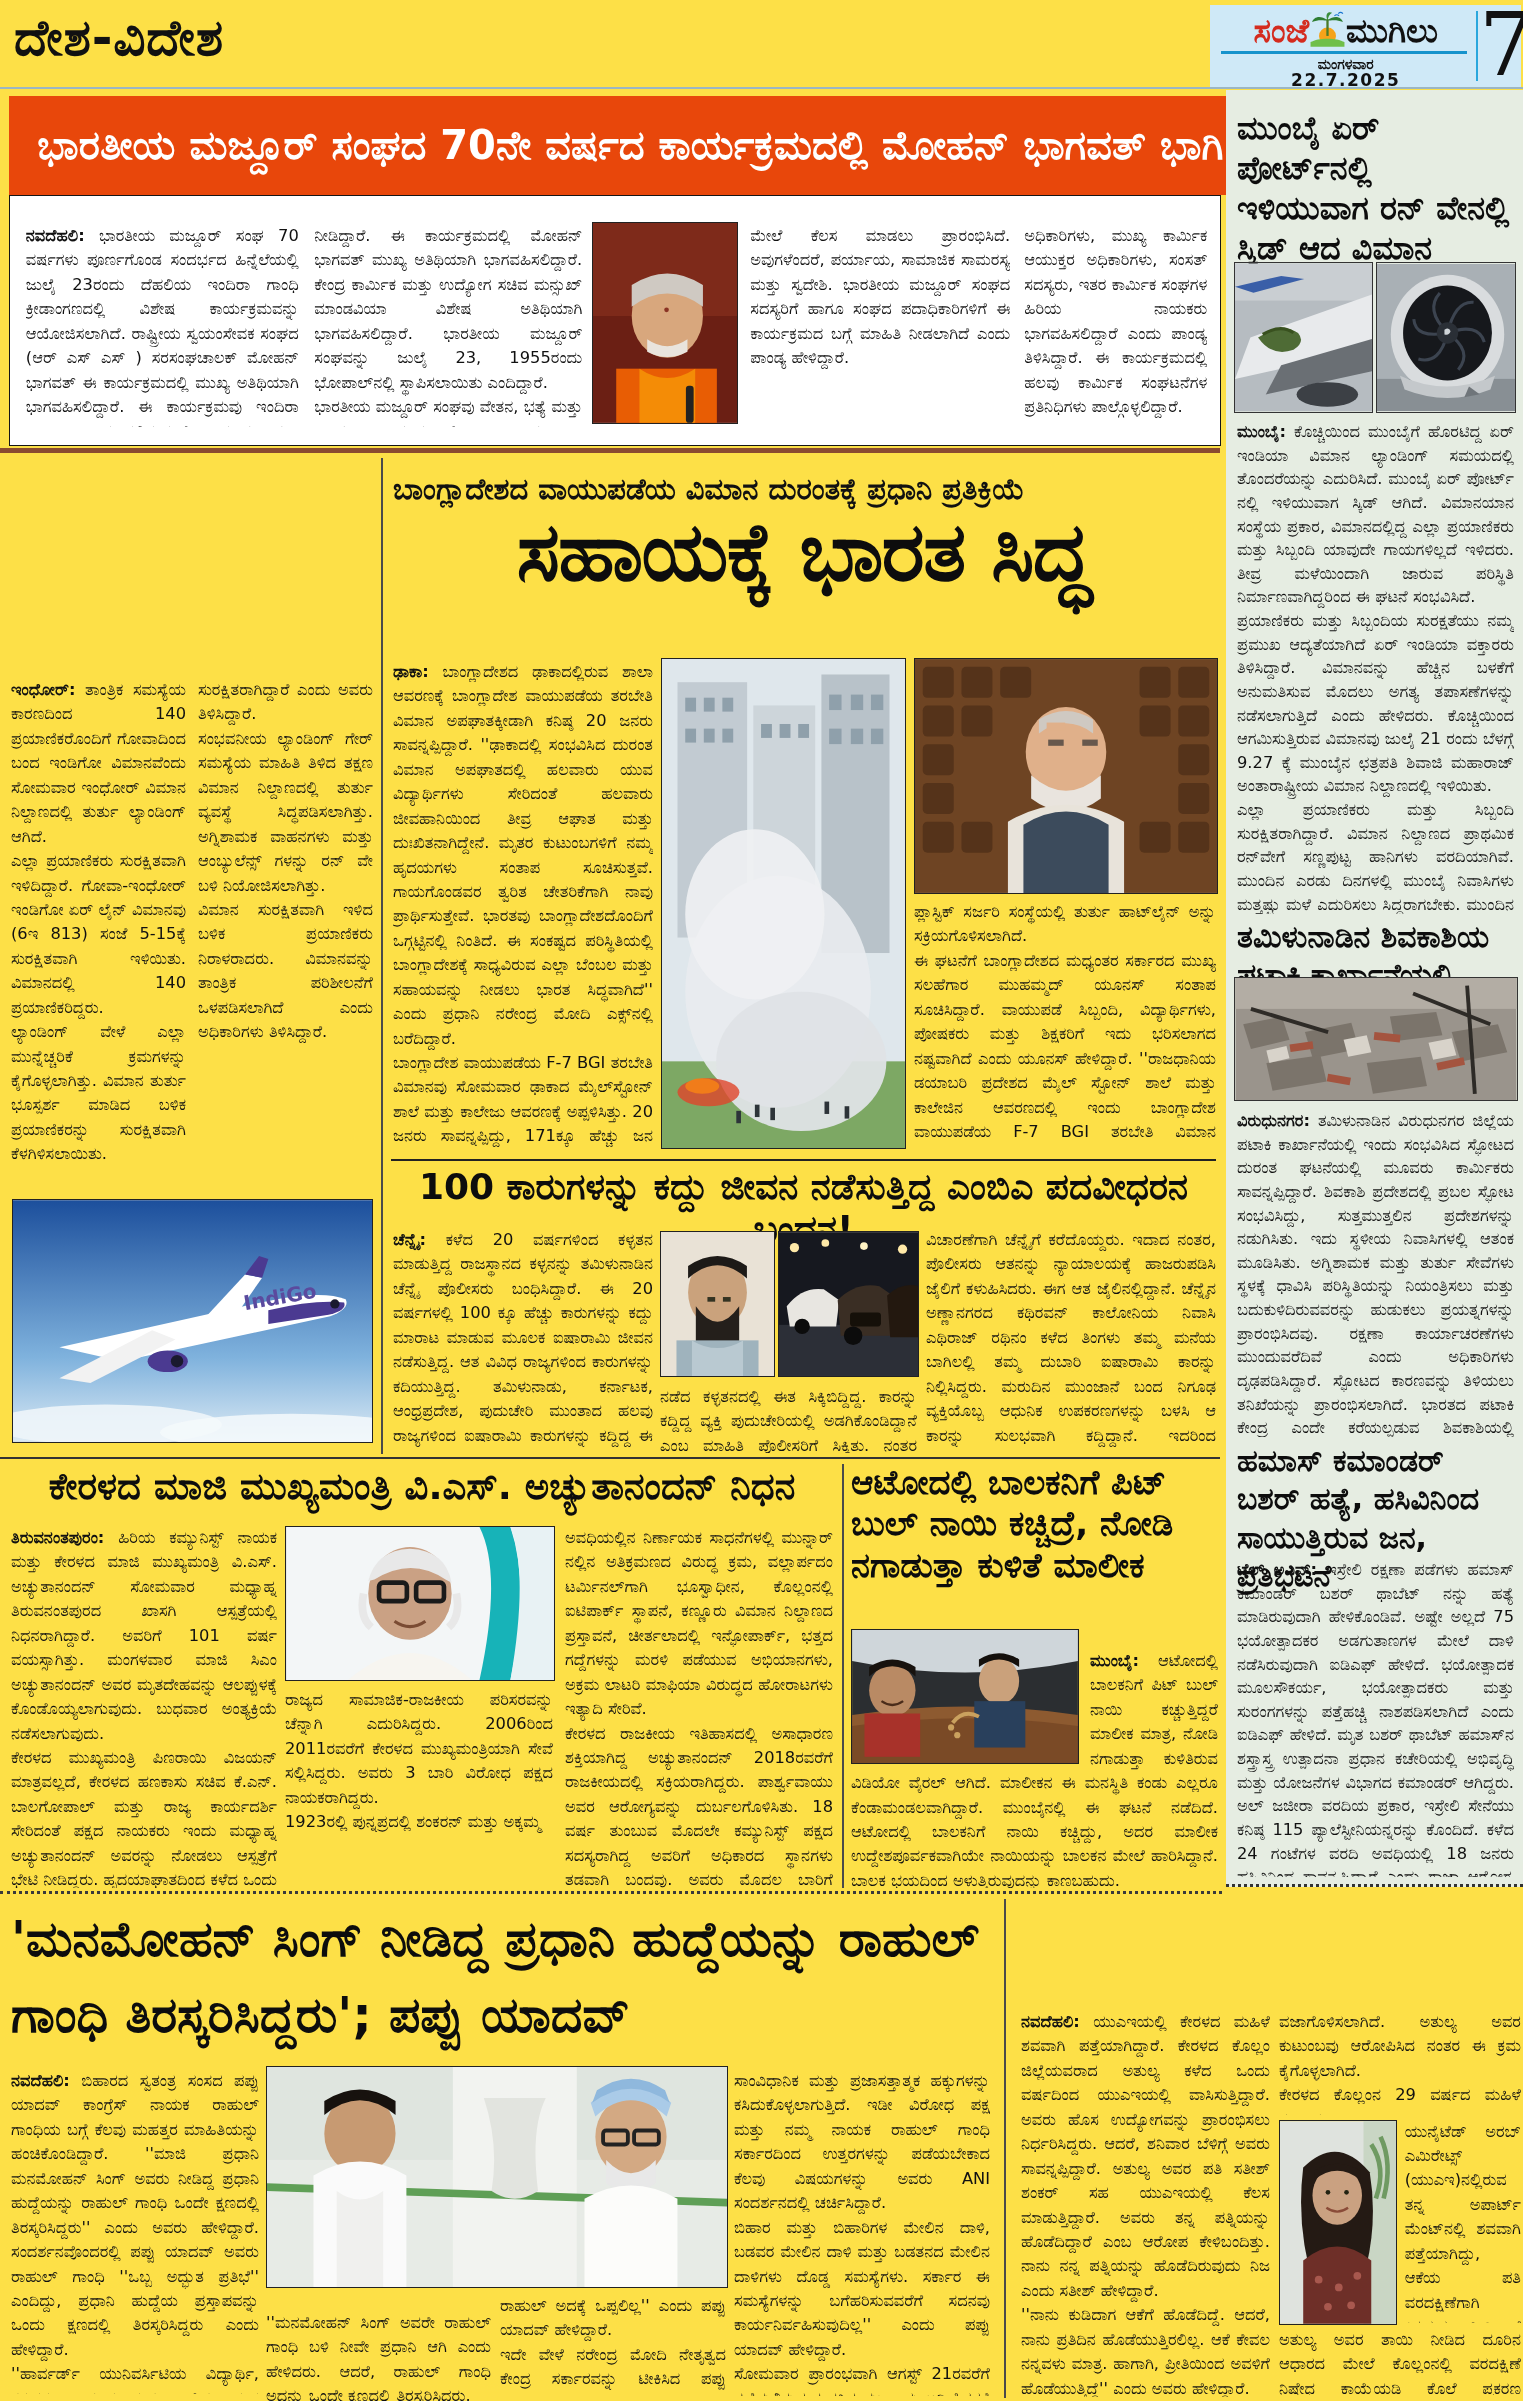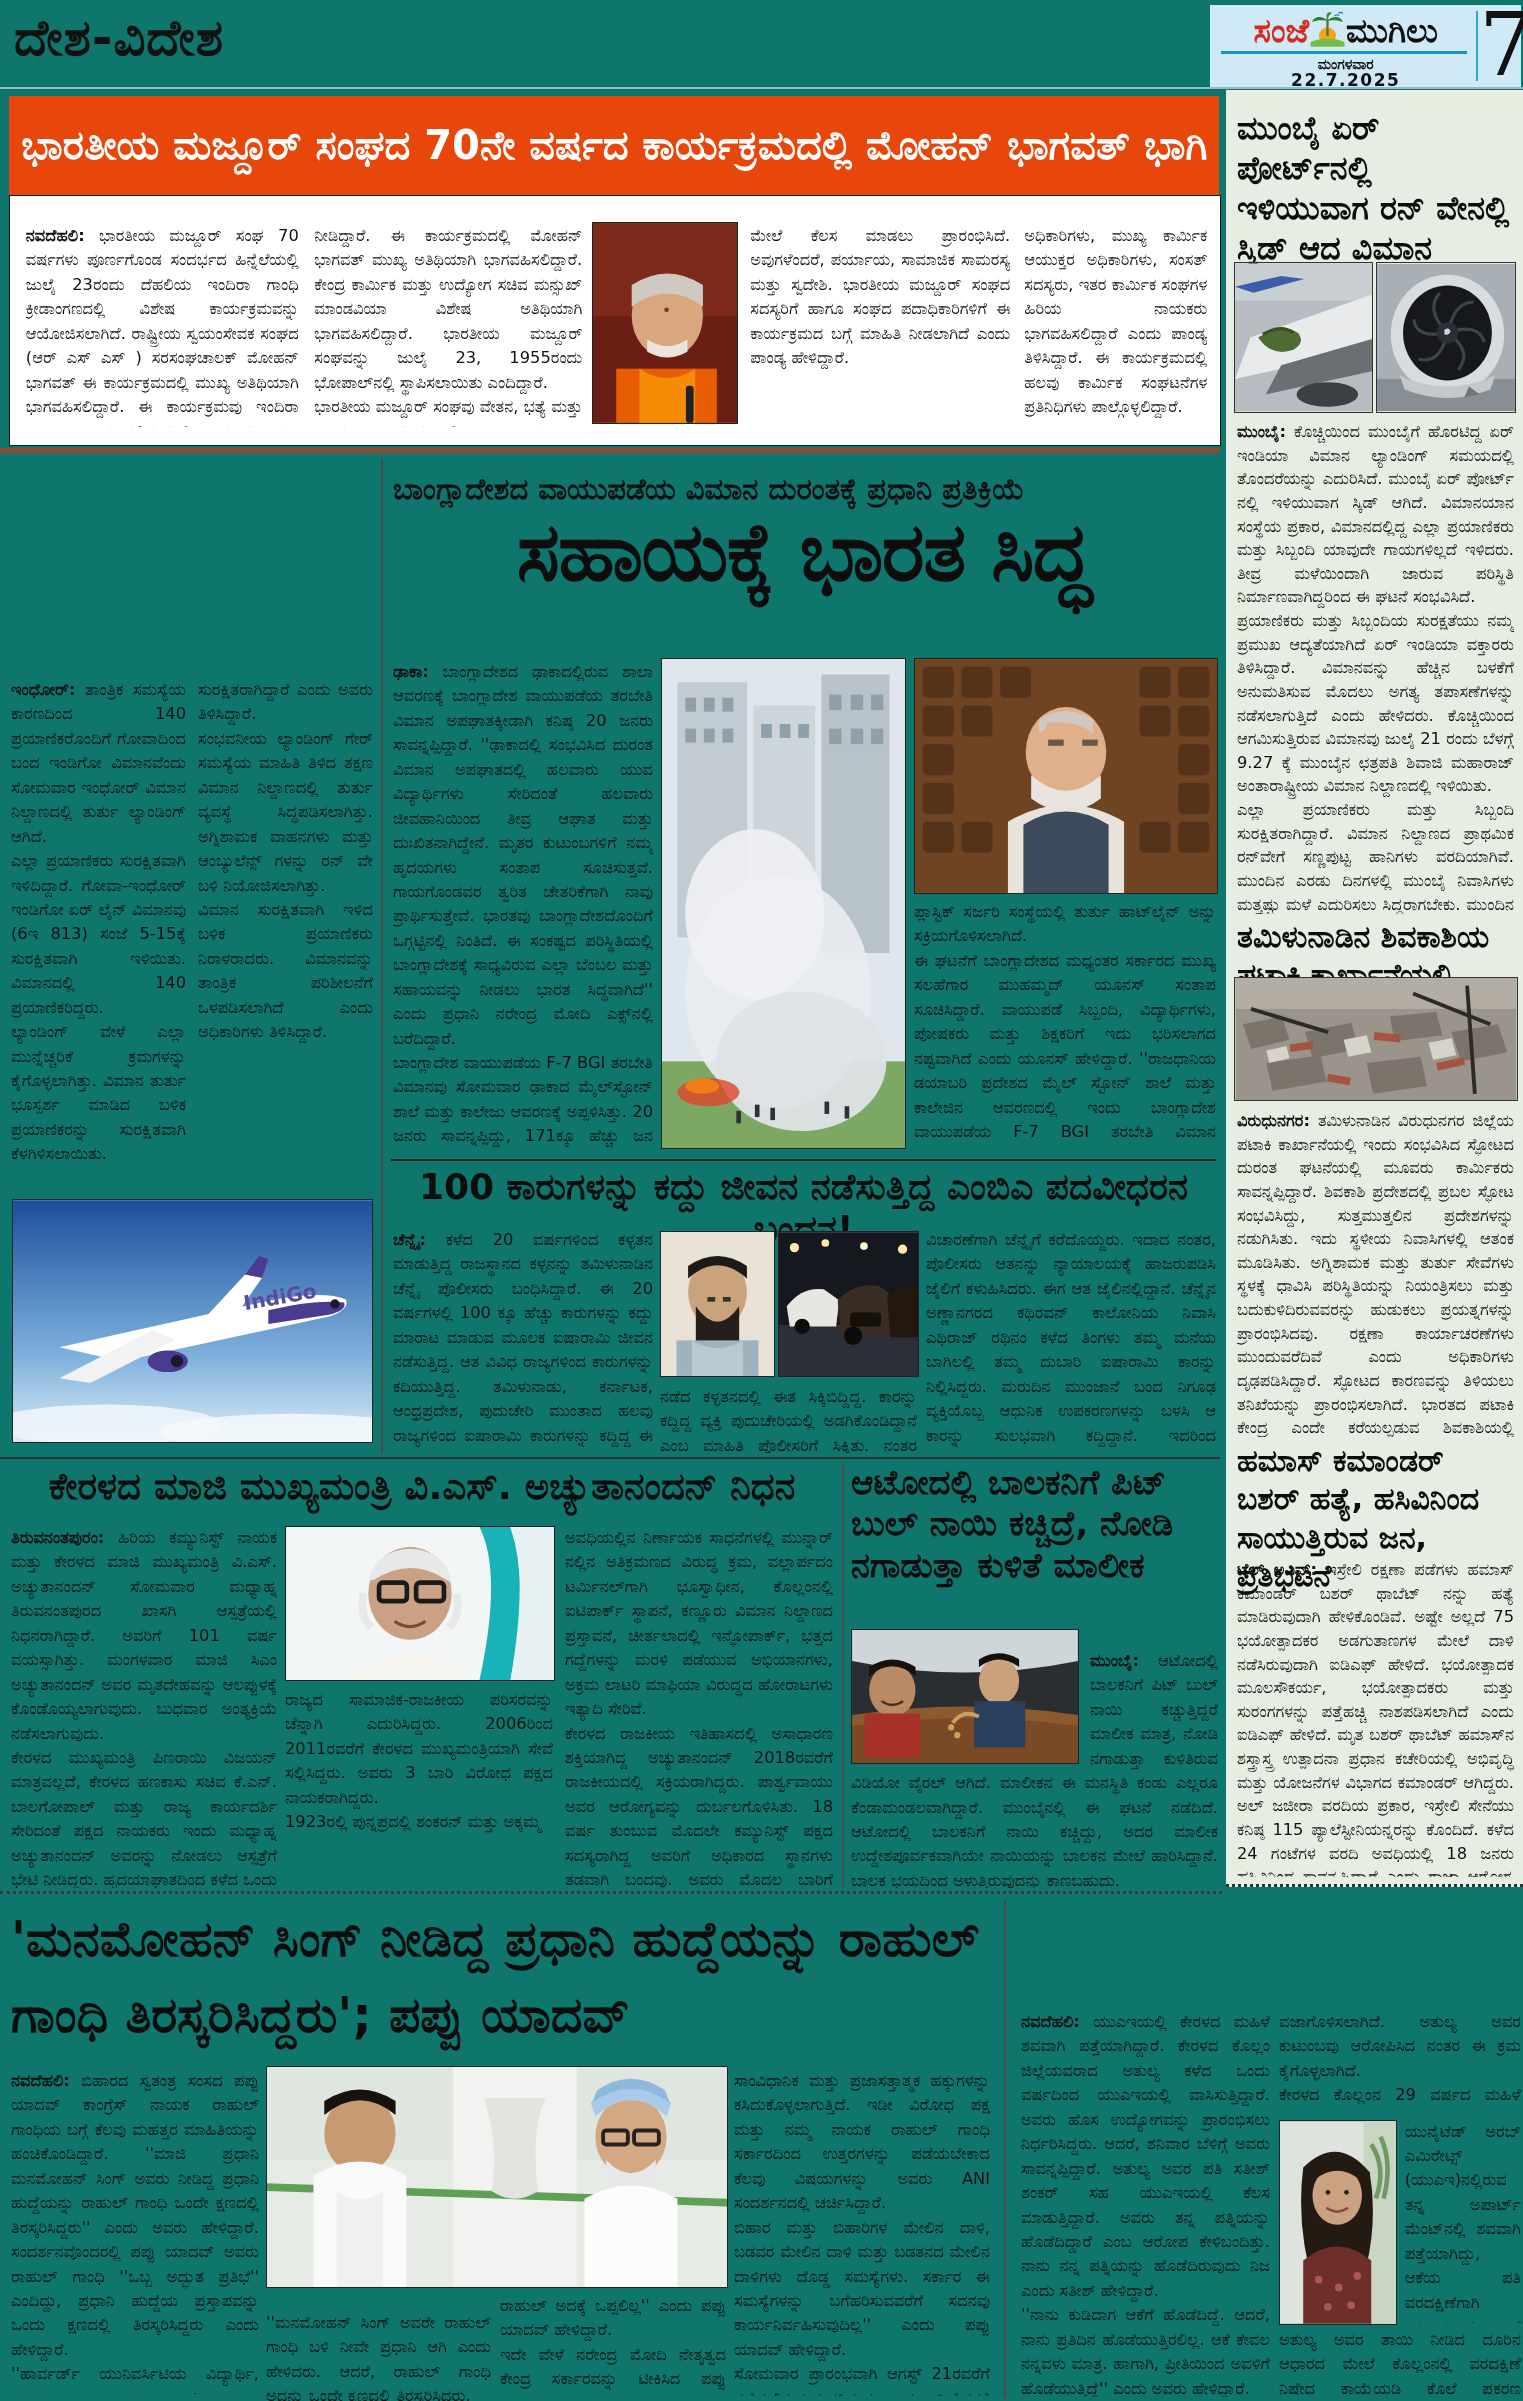--- a/index.html
+++ b/index.html
@@ -1,16 +1,16 @@
 <!DOCTYPE html>
 <html style="font-size:12.4px"><head>
 <meta charset="utf-8">
 <style>
   html,body{margin:0;padding:0;background:#dcdcdc;}
-  #page{position:relative;width:1523px;height:2401px;background:#0f766e;overflow:hidden;
+  #page{position:relative;width:1523px;height:2401px;background:#fde047;overflow:hidden;
         font-family:"DejaVu Sans","Liberation Sans",sans-serif;color:#111;}
   .abs{position:absolute;}
   .hl{font-weight:800;color:#0d0d0d;}
   .body-text{font-size:16.3px;line-height:1.5;text-align:justify;white-space:pre-line;overflow:hidden;}
   .dl{font-weight:800;}
   .vline{position:absolute;width:1.5px;background:#4a4a4a;}
   .hline{position:absolute;height:1.5px;background:#4a4a4a;}
   .brown-rule{position:absolute;height:5.4px;background:#8a4b30;}
   .dotted-rule{position:absolute;height:0;border-top:3.1px dotted #3a3a3a;}
   .photo{position:absolute;border:0.8px solid #222;overflow:hidden;background:#ccc;}
@@ -19,21 +19,21 @@
   #section-title{left:14px;top:9.3px;font-size:50px;font-weight:800;letter-spacing:0.8px;}
   #masthead{left:1210px;top:4.6px;width:311px;height:82px;background:#cfe9f7;}
   .mh-line1{position:absolute;left:7.7px;top:6.2px;width:256px;text-align:center;font-size:33px;font-weight:800;white-space:nowrap;}
   .mh-red{color:#d42b1e;}
   .mh-bar{position:absolute;left:11px;top:46px;width:246px;height:3.1px;background:#1693cc;}
   .mh-day{position:absolute;left:7.7px;top:51px;width:256px;text-align:center;font-size:14px;font-weight:700;}
   .mh-date{position:absolute;left:7.7px;top:65px;width:256px;text-align:center;font-size:17px;font-weight:800;letter-spacing:1.5px;}
   .mh-sep{position:absolute;left:266px;top:6.2px;width:2.3px;height:70px;background:#2aa7dd;}
   .mh-num{position:absolute;left:269px;top:-11px;width:42px;text-align:center;font-size:87px;font-weight:400;font-family:"DejaVu Serif","Liberation Serif",serif;}
   
-  #bms-banner{left:9.3px;top:96px;width:1210px;height:99px;background:#e8470b;display:flex;align-items:center;justify-content:center;}
+  #bms-banner{left:9.3px;top:96px;width:1210px;height:99px;background:#e8470b;display:flex;align-items:center;padding-left:28px;}
   #bms-banner div{color:#fff;font-size:40px;font-weight:800;text-align:center;}
   #bms-box{left:9.3px;top:195px;width:1210px;height:249px;border:1.5px solid #161616;background:#fff;}
   
   #indigo-hl{left:11px;top:462px;width:366px;font-size:44px;line-height:1.16;}
   #dhaka-kicker{left:393px;top:472px;width:821px;font-size:29px;font-weight:800;}
   #dhaka-hl{left:391px;top:510px;width:825px;font-size:81px;letter-spacing:-1.5px;text-align:center;line-height:1.05;}
   #mba-hl{left:391px;top:1166px;width:825px;font-size:36px;text-align:center;}
   #vs-hl{left:11px;top:1465px;width:822px;font-size:37px;text-align:center;}
   #pit-hl{left:851px;top:1462px;width:367px;font-size:34px;line-height:1.22;}
   #pappu-hl{left:11px;top:1902px;width:985px;font-size:49px;line-height:1.55;}

